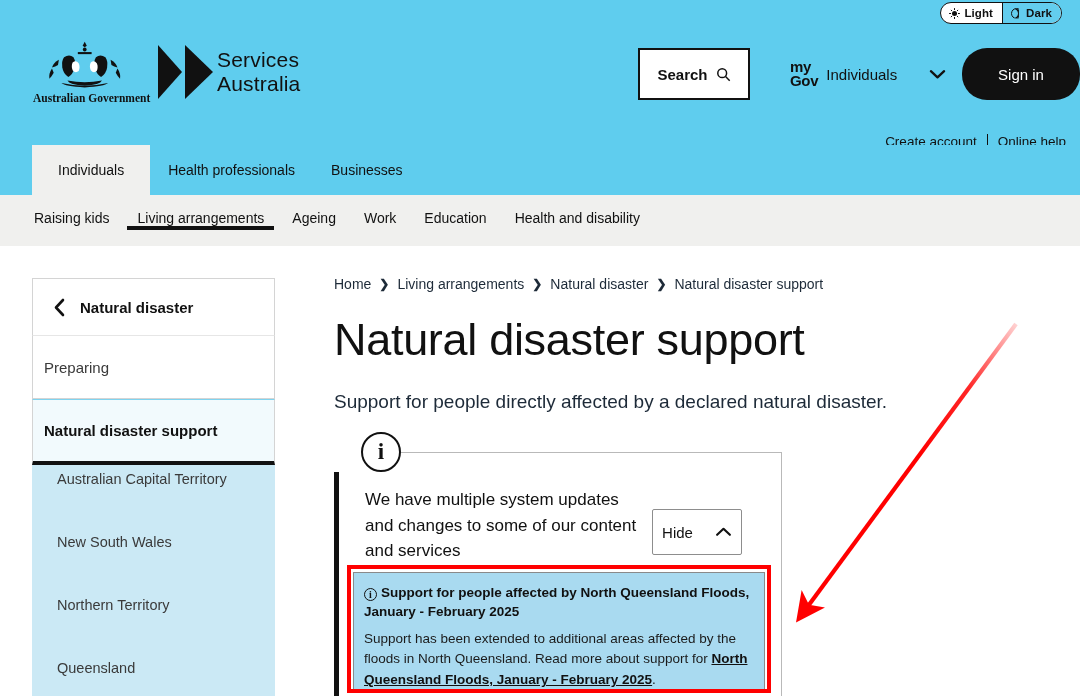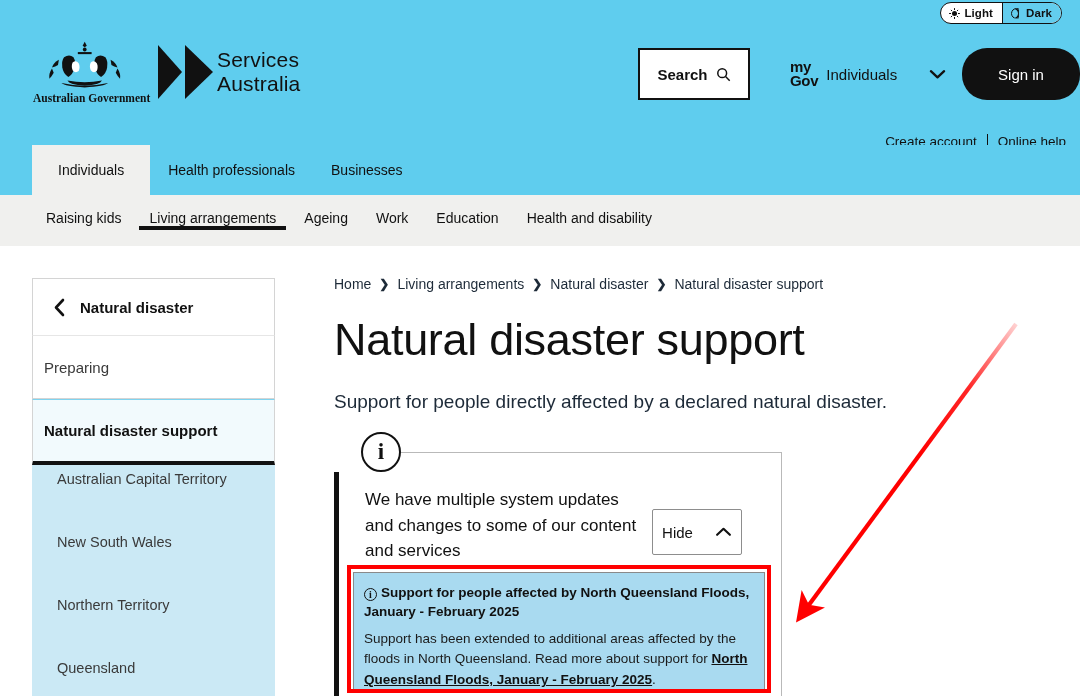--- a/index.html
+++ b/index.html
@@ -107,21 +107,21 @@
     font-size: 14px; color: #111; padding: 0 18px; height: 50px;
     display: flex; align-items: center; white-space: nowrap;
   }
   .tab.active { background: #f0f0ee; font-weight: 400; padding: 0 26px; }
 
   
   .subnav {
     position: absolute; top: 195px; left: 0; width: 1080px; height: 51px;
     background: #f0f0ee;
   }
-  .subnav-inner { display: flex; align-items: flex-start; padding-left: 32px; height: 51px; }
+  .subnav-inner { display: flex; align-items: flex-start; padding-left: 20px; height: 51px; }
   .subtab {
     font-size: 14px; color: #111; padding: 15px 14px 0; white-space: nowrap; position: relative;
   }
   .subtab.active::after {
     content: ""; position: absolute; left: 4px; right: 4px; bottom: -4px;
     height: 4px; background: #111;
   }
 
   
   .sidebar { position: absolute; left: 32px; top: 278px; width: 243px; }

